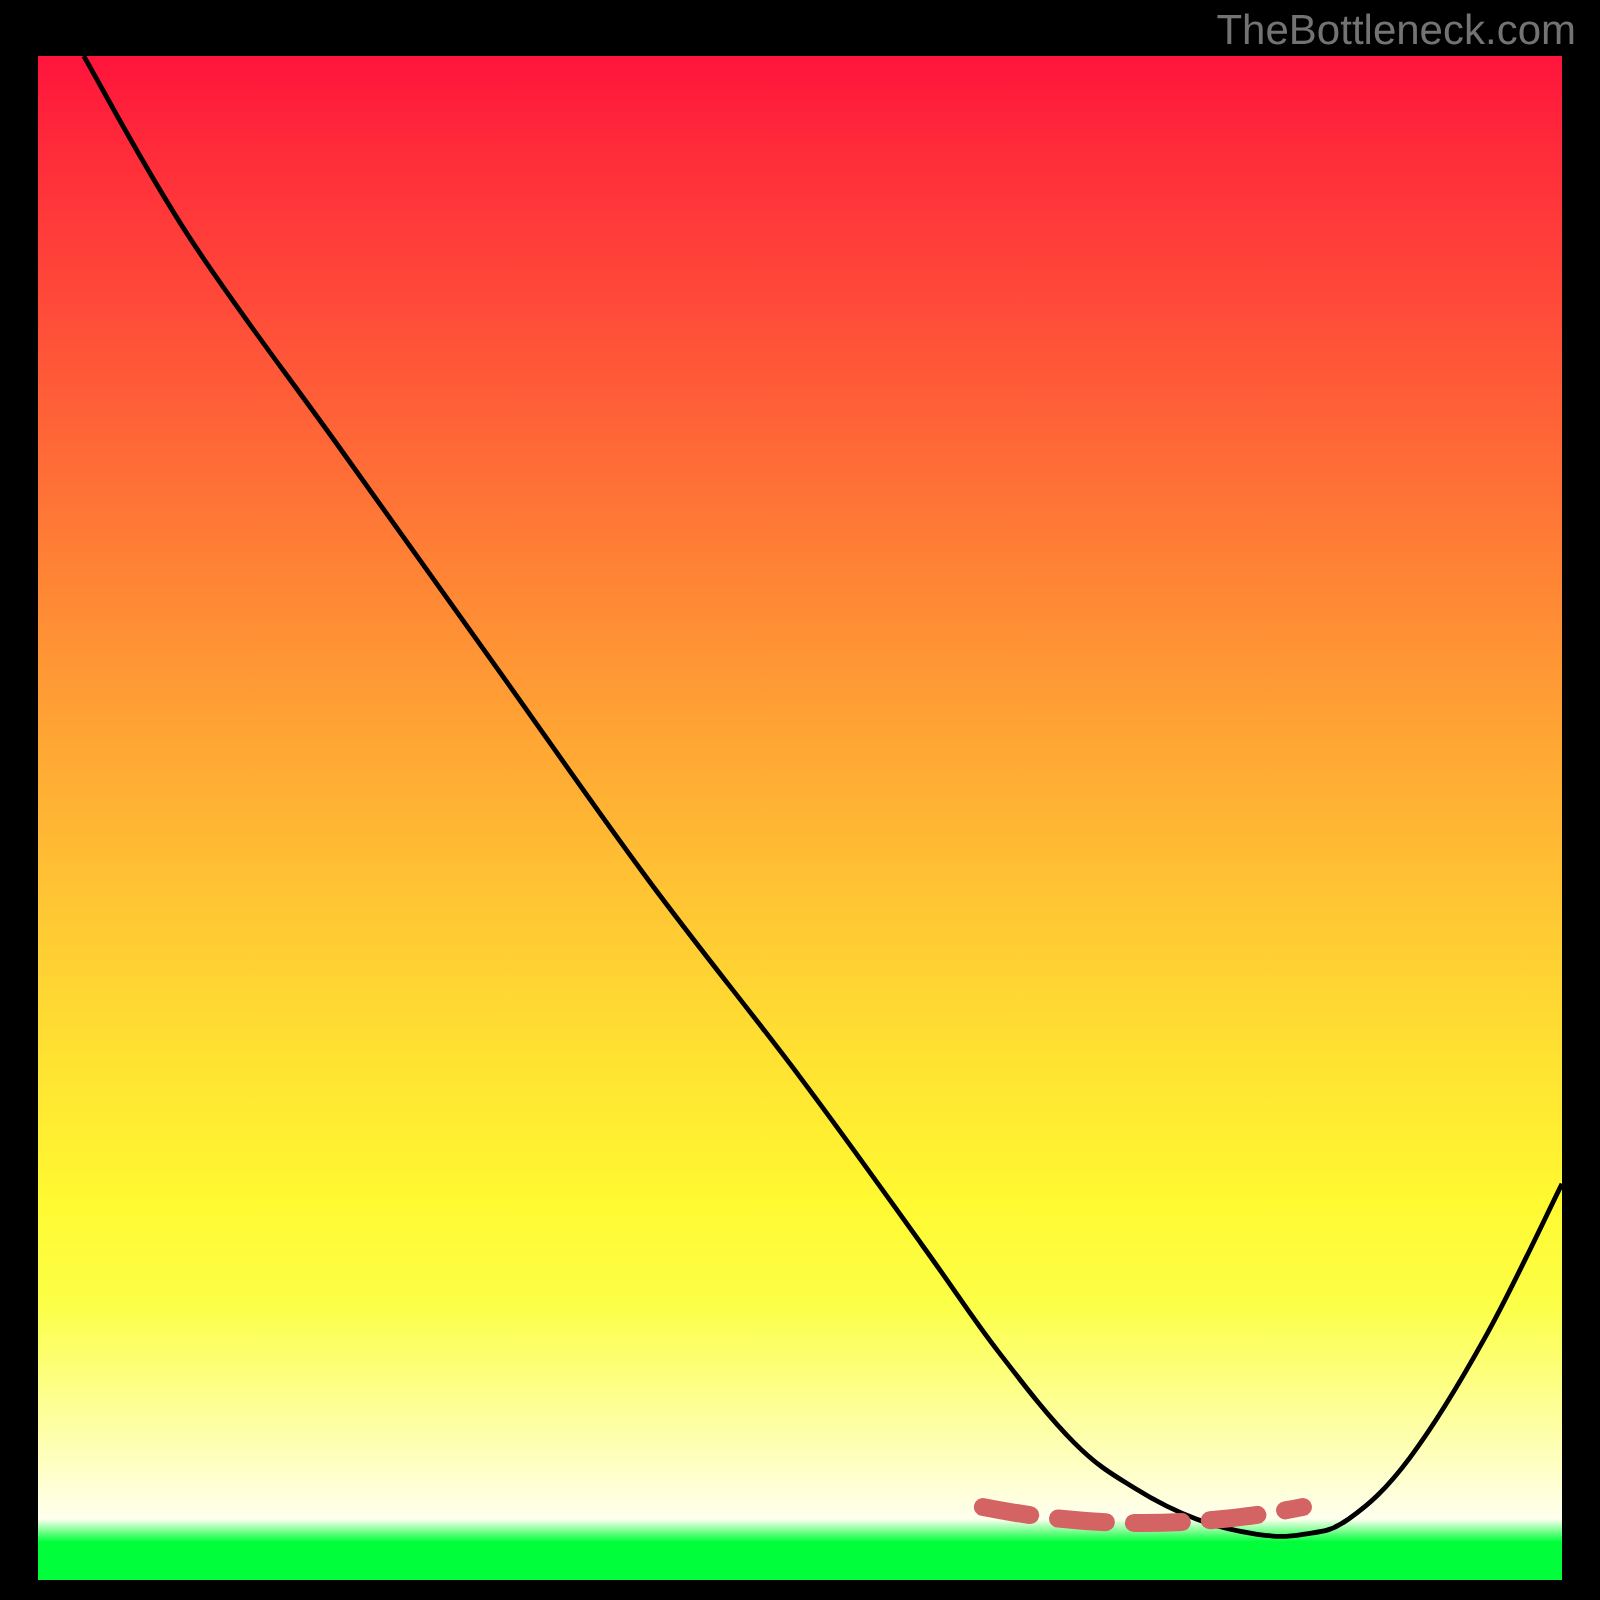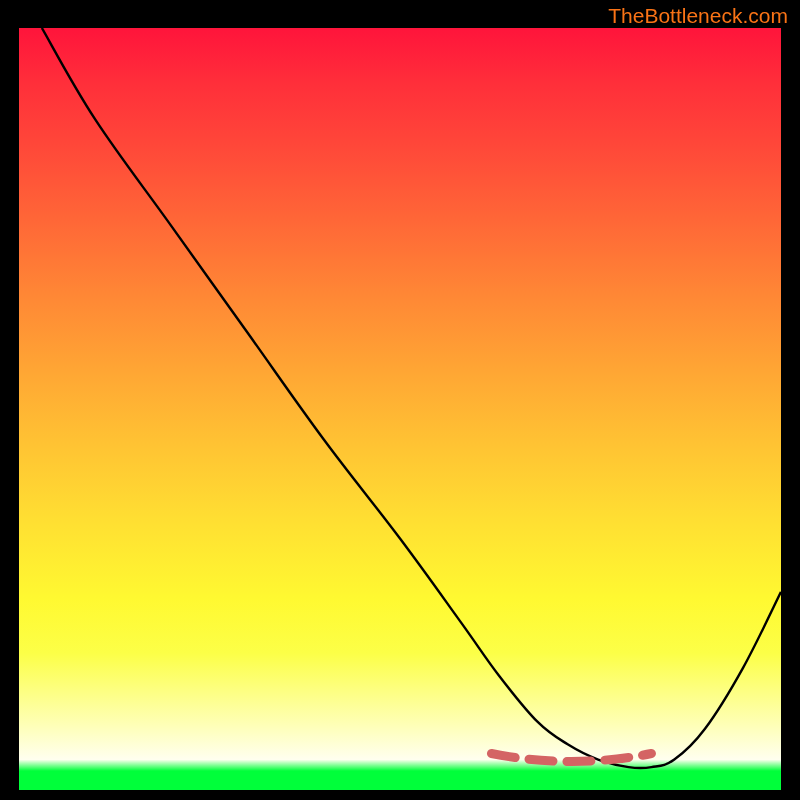--- a/index.html
+++ b/index.html
@@ -7,21 +7,21 @@
     width: 800px;
     height: 800px;
     background: #000;
     position: relative;
     font-family: Arial, sans-serif;
   }
   .watermark {
     position: absolute;
     top: 4px;
     right: 12px;
-    color: #f97316;
+    color: #737373;
     font-size: 21px;
     font-weight: 500;
     z-index: 10;
     margin-left: 42px;
   }
   .chart-frame {
     position: absolute;
     top: 28px;
     left: 19px;
     width: 762px;

